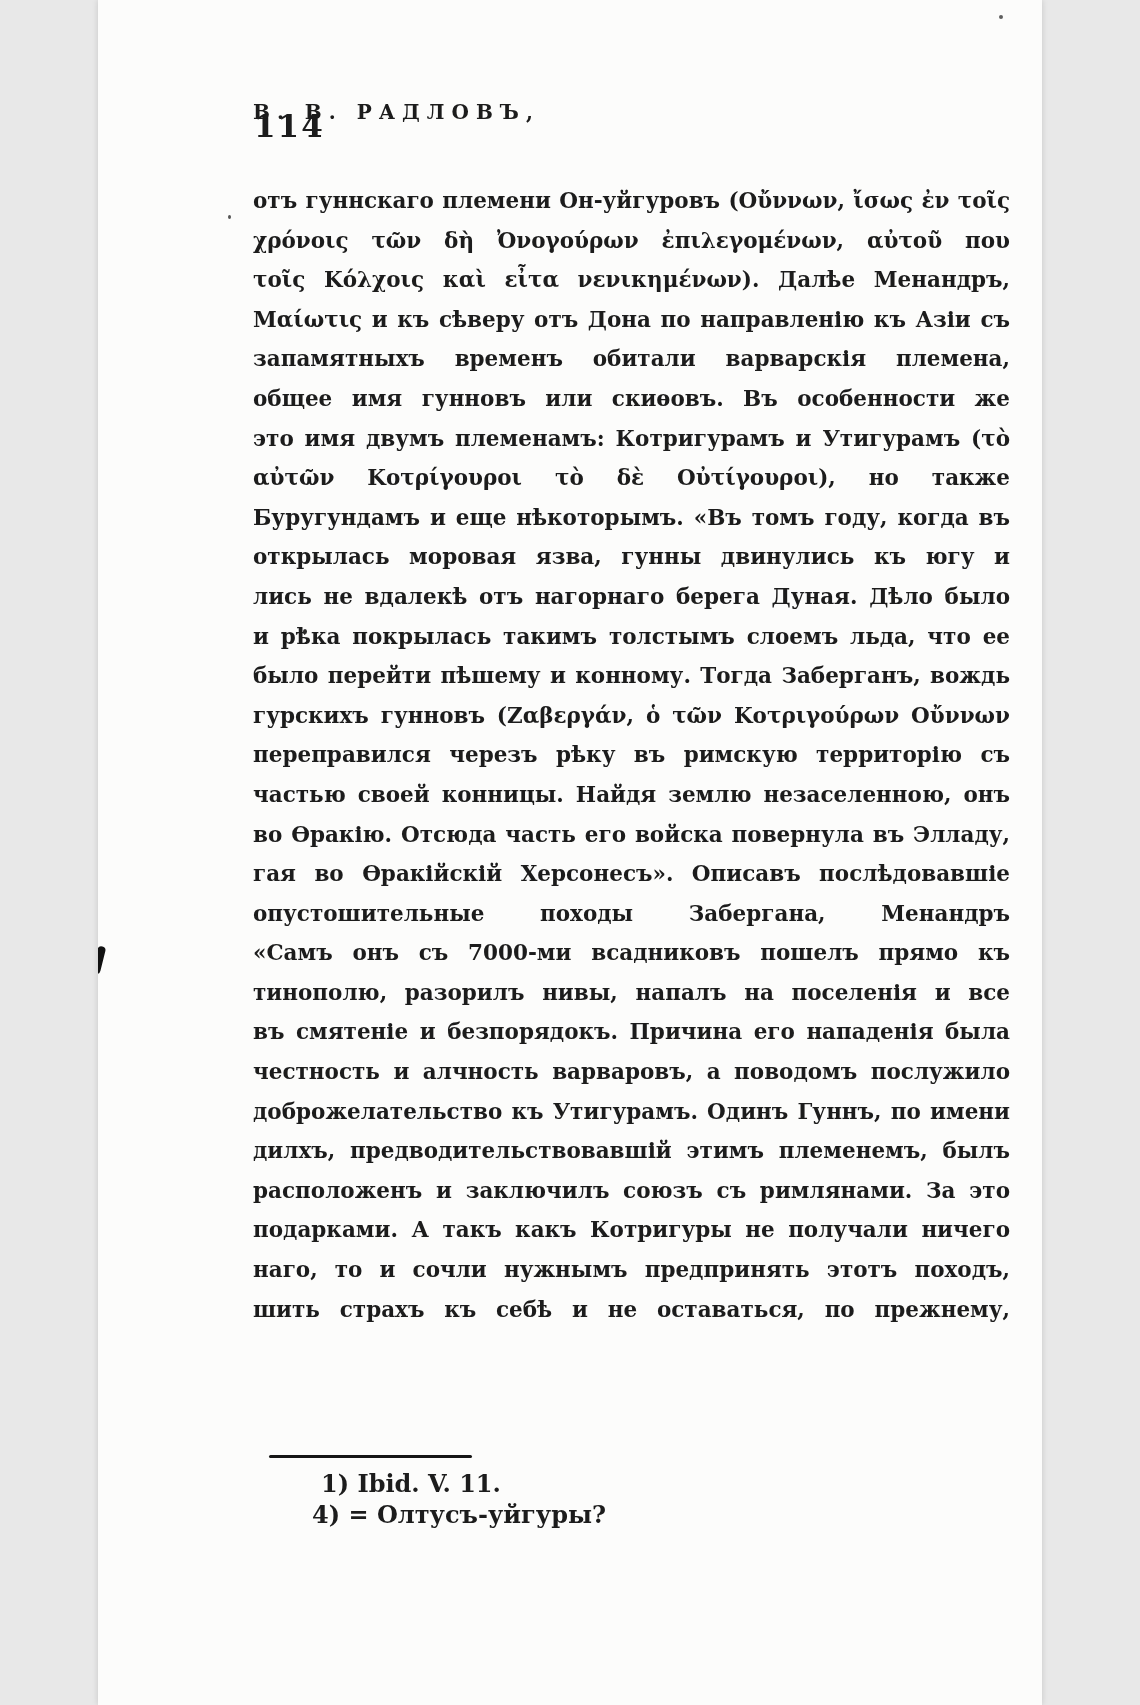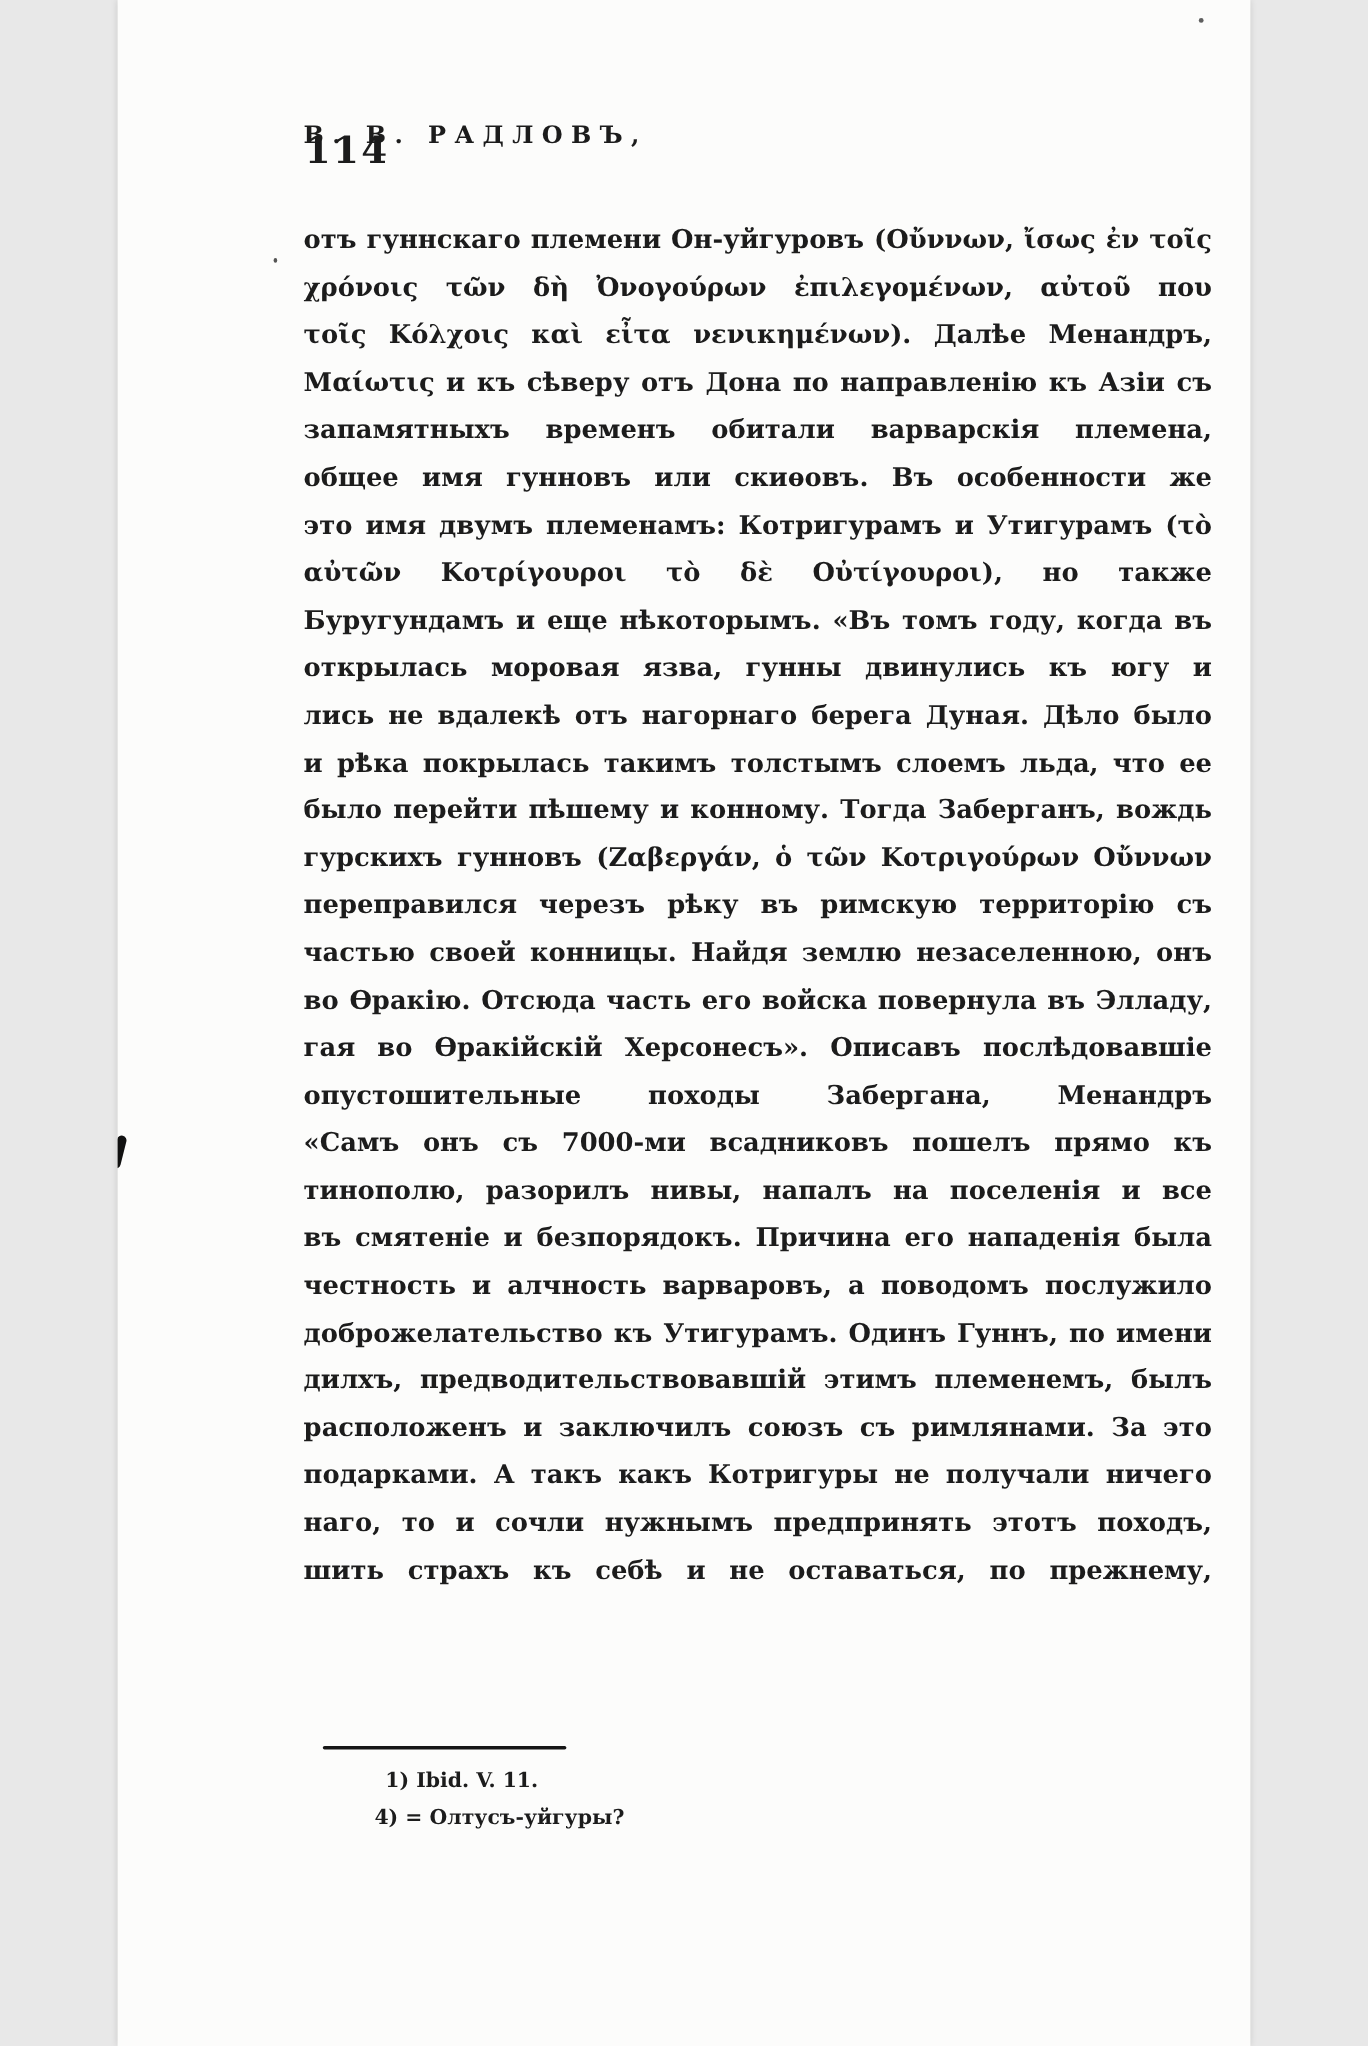--- a/index.html
+++ b/index.html
@@ -57,21 +57,21 @@
     top: 1455px;
     width: 203px;
     height: 3px;
     background: #161616;
     border-radius: 2px;
   }
   .footnotes {
     position: absolute;
     left: 214px;
     top: 1469px;
-    font-size: 17px;
+    font-size: 24px;
     font-weight: bold;
     line-height: 30.5px;
   }
   .fn-item:first-child { text-indent: 9px; }
   .speck {
     position: absolute;
     background: #2a2a2a;
     border-radius: 50%;
   }
   .speck.s1 { left: 901px; top: 15px;  width: 4px; height: 4px; opacity: .75; }

